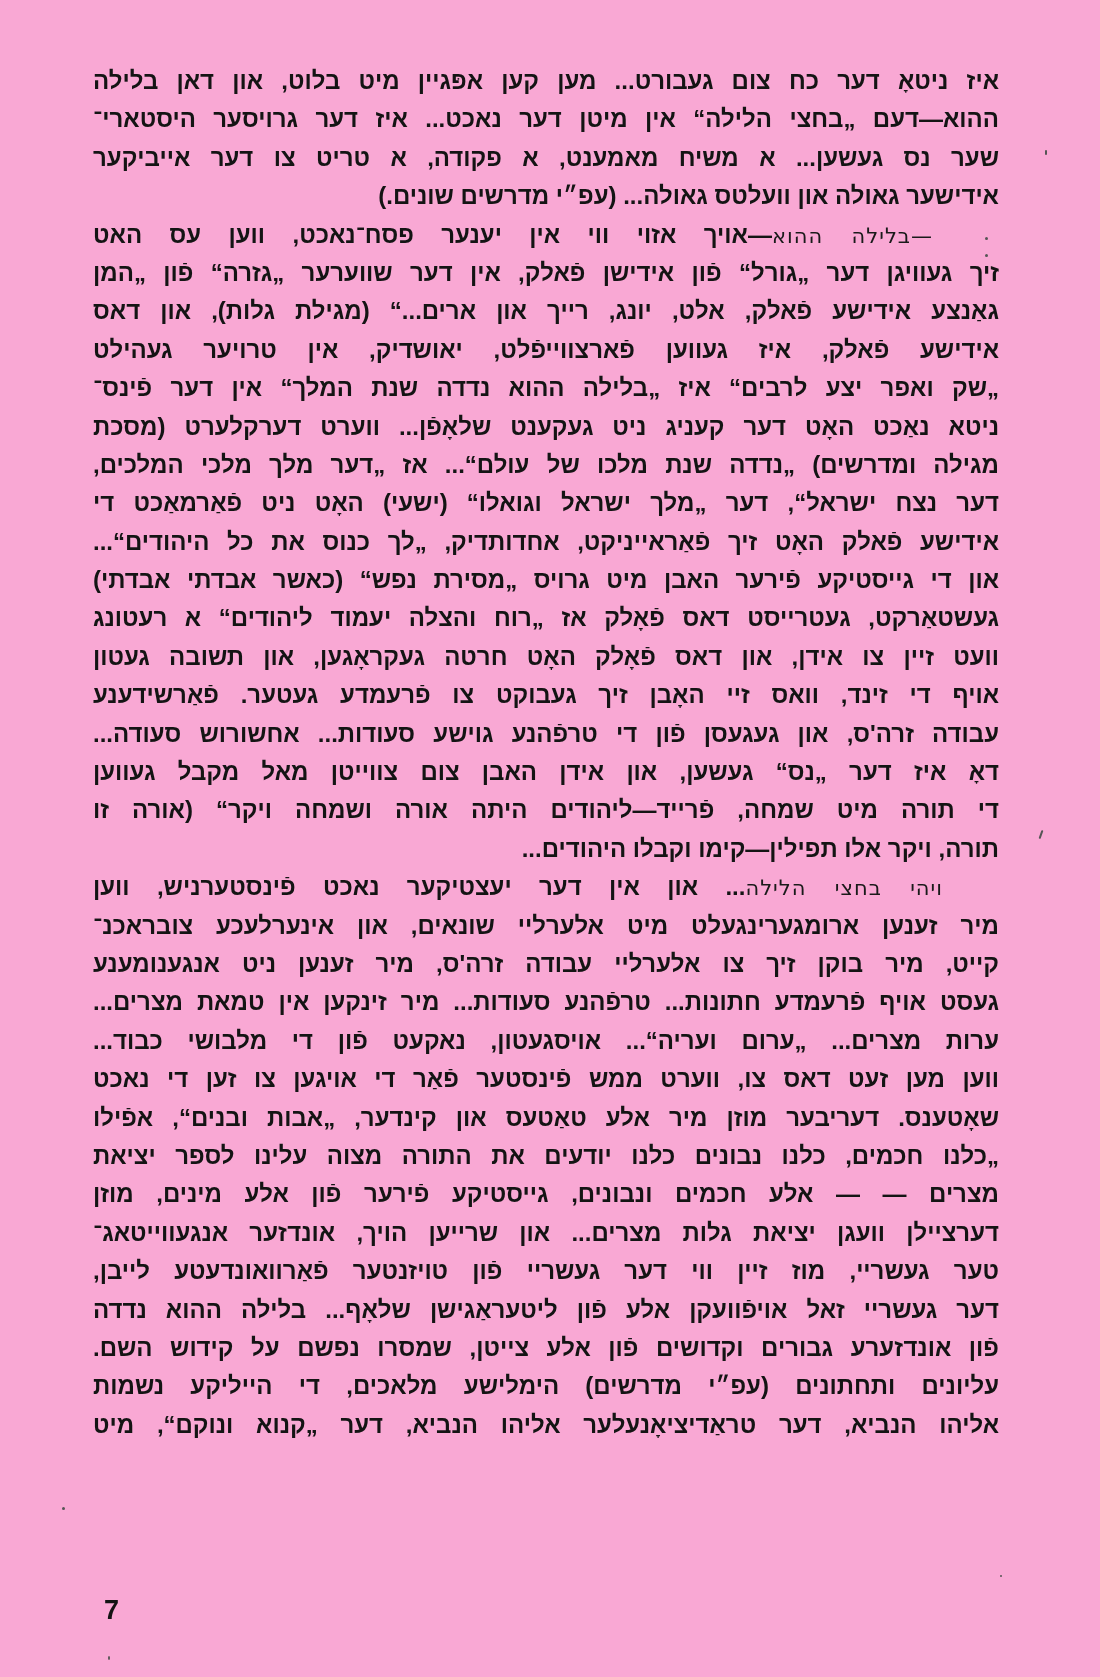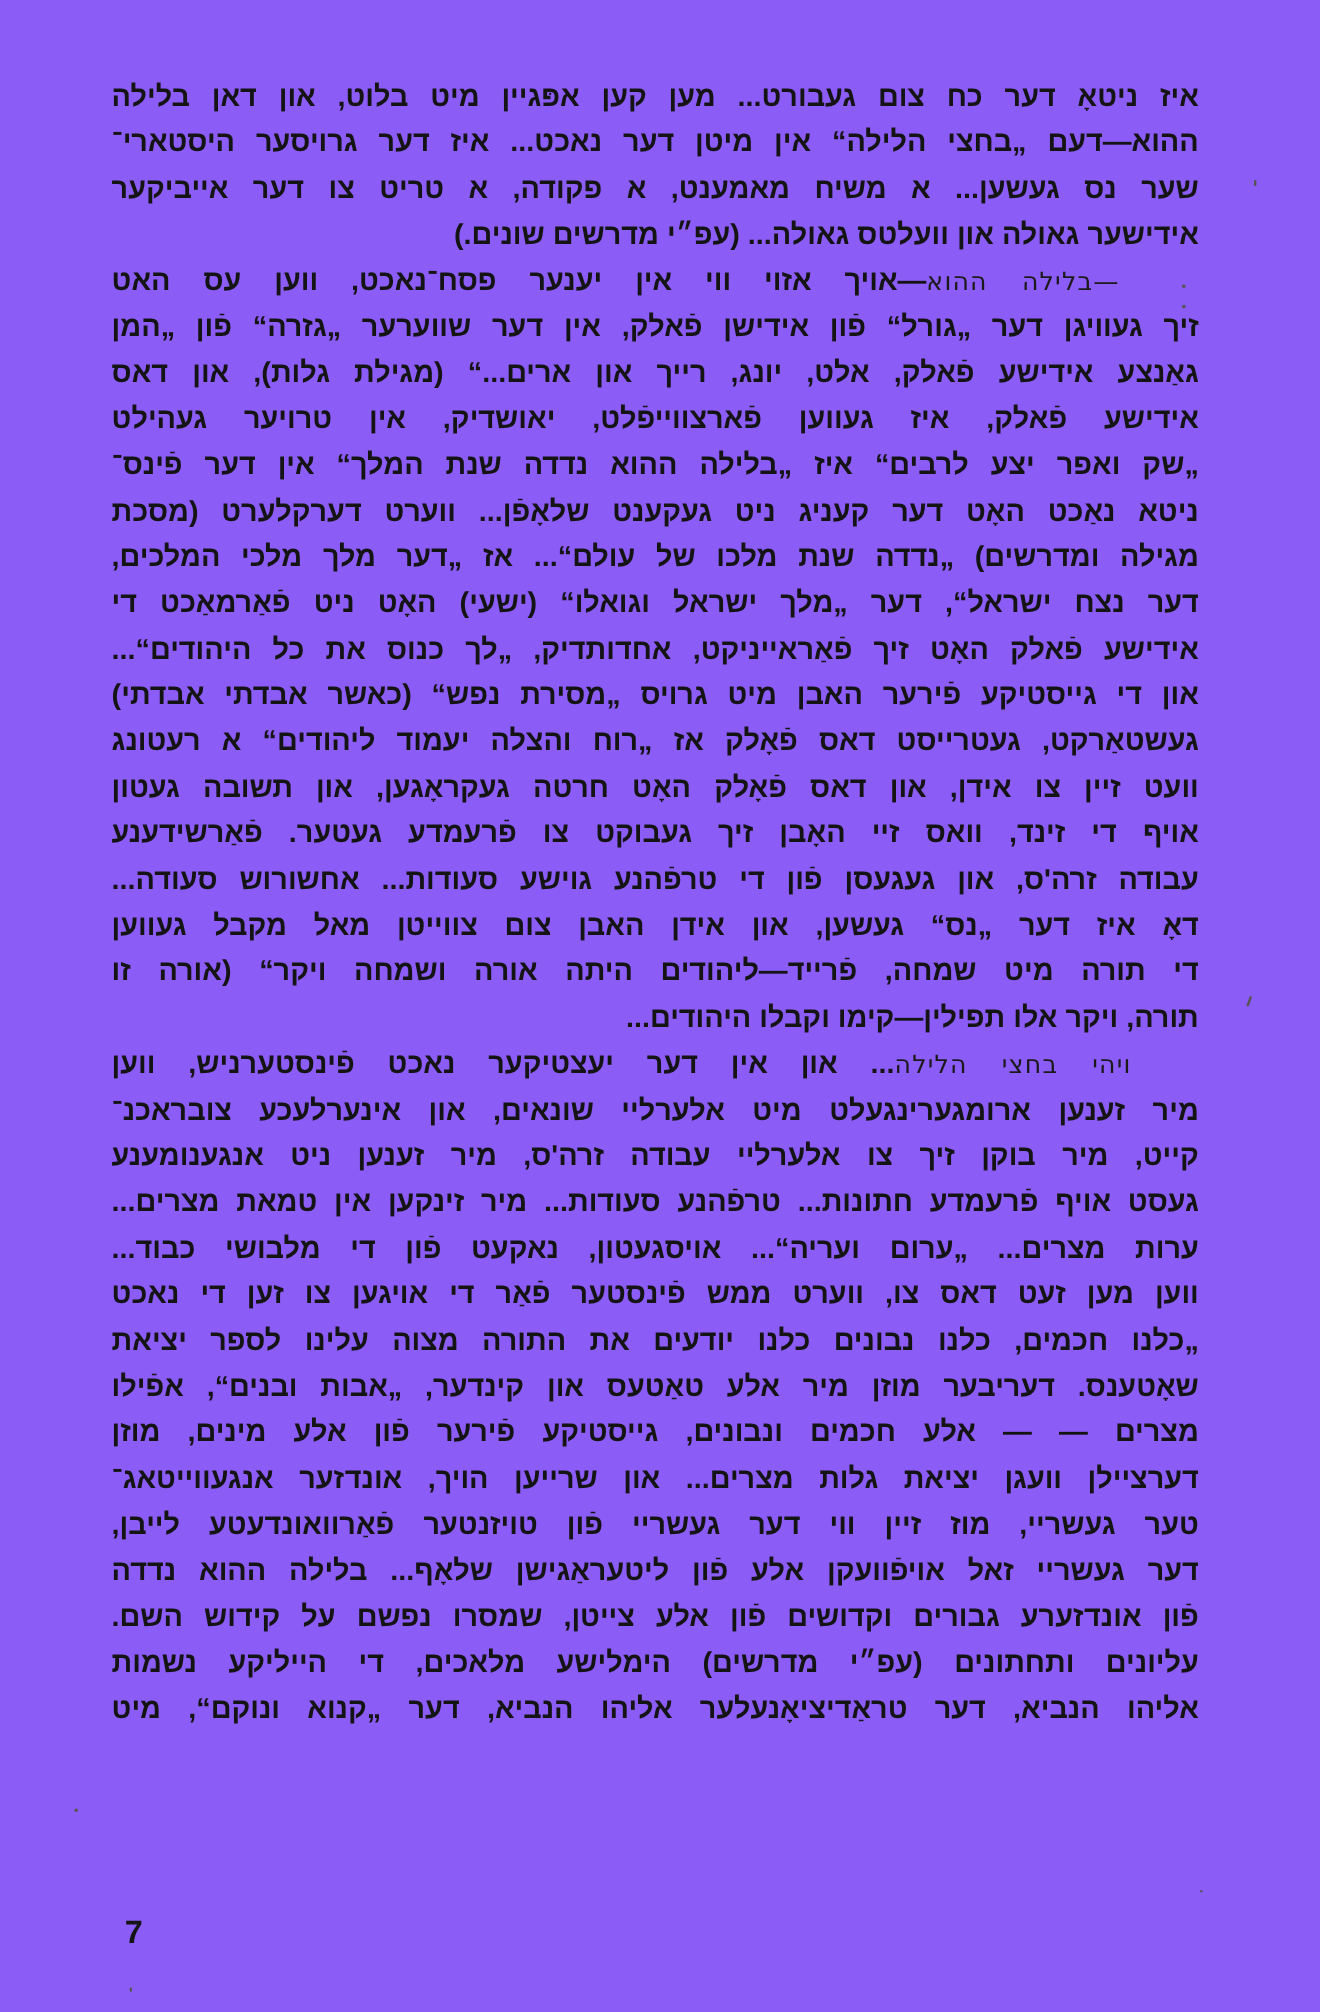--- a/index.html
+++ b/index.html
@@ -12,21 +12,21 @@
     background: #fcfcfb;
     position: relative;
     overflow: hidden;
     color: #141414;
   }
   .page {
     position: absolute;
     left: 0; top: 0;
     width: 1100px;
     height: 1677px;
-    background: #8b5cf6;
+    background: #f9a8d4;
   }
   .text-block {
     position: absolute;
     left: 93px;
     top: 62px;
     width: 906px;
     direction: rtl;
     font-family: "Liberation Sans", sans-serif;
     font-weight: bold;
     font-size: 24px;
@@ -99,22 +99,22 @@
     <div class="line">די תורה מיט שמחה, פֿרייד—ליהודים היתה אורה ושמחה ויקר“ (אורה זו</div>
     <div class="line para-end">תורה, ויקר אלו תפילין—קימו וקבלו היהודים...</div>
 
     <div class="line indent-b"><span class="heading">ויהי בחצי הלילה</span><span>... און אין דער יעצטיקער נאכט פֿינסטערניש, ווען</span></div>
 
     <div class="line">מיר זענען ארומגערינגעלט מיט אלערליי שונאים, און אינערלעכע צובראכנ־</div>
     <div class="line">קייט, מיר בוקן זיך צו אלערליי עבודה זרה'ס, מיר זענען ניט אנגענומענע</div>
     <div class="line">געסט אויף פֿרעמדע חתונות... טרפֿהנע סעודות... מיר זינקען אין טמאת מצרים...</div>
     <div class="line">ערות מצרים... „ערום ועריה“... אויסגעטון, נאקעט פֿון די מלבושי כבוד...</div>
     <div class="line">ווען מען זעט דאס צו, ווערט ממש פֿינסטער פֿאַר די אויגען צו זען די נאכט</div>
+    <div class="line">שאָטענס. דעריבער מוזן מיר אלע טאַטעס און קינדער, „אבות ובנים“, אפֿילו</div>
     <div class="line">„כלנו חכמים, כלנו נבונים כלנו יודעים את התורה מצוה עלינו לספר יציאת</div>
-    <div class="line">שאָטענס. דעריבער מוזן מיר אלע טאַטעס און קינדער, „אבות ובנים“, אפֿילו</div>
     <div class="line">מצרים — — אלע חכמים ונבונים, גייסטיקע פֿירער פֿון אלע מינים, מוזן</div>
     <div class="line">דערציילן וועגן יציאת גלות מצרים... און שרייען הויך, אונדזער אנגעווייטאג־</div>
     <div class="line">טער געשריי, מוז זיין ווי דער געשריי פֿון טויזנטער פֿאַרוואונדעטע לייבן,</div>
     <div class="line">דער געשריי זאל אויפֿוועקן אלע פֿון ליטעראַגישן שלאָף... בלילה ההוא נדדה</div>
     <div class="line">פֿון אונדזערע גבורים וקדושים פֿון אלע צייטן, שמסרו נפשם על קידוש השם.</div>
     <div class="line">עליונים ותחתונים (עפ״י מדרשים) הימלישע מלאכים, די הייליקע נשמות</div>
     <div class="line">אליהו הנביא, דער טראַדיציאָנעלער אליהו הנביא, דער „קנוא ונוקם“, מיט</div>
   </div>
 
   <div class="page-number">7</div>

